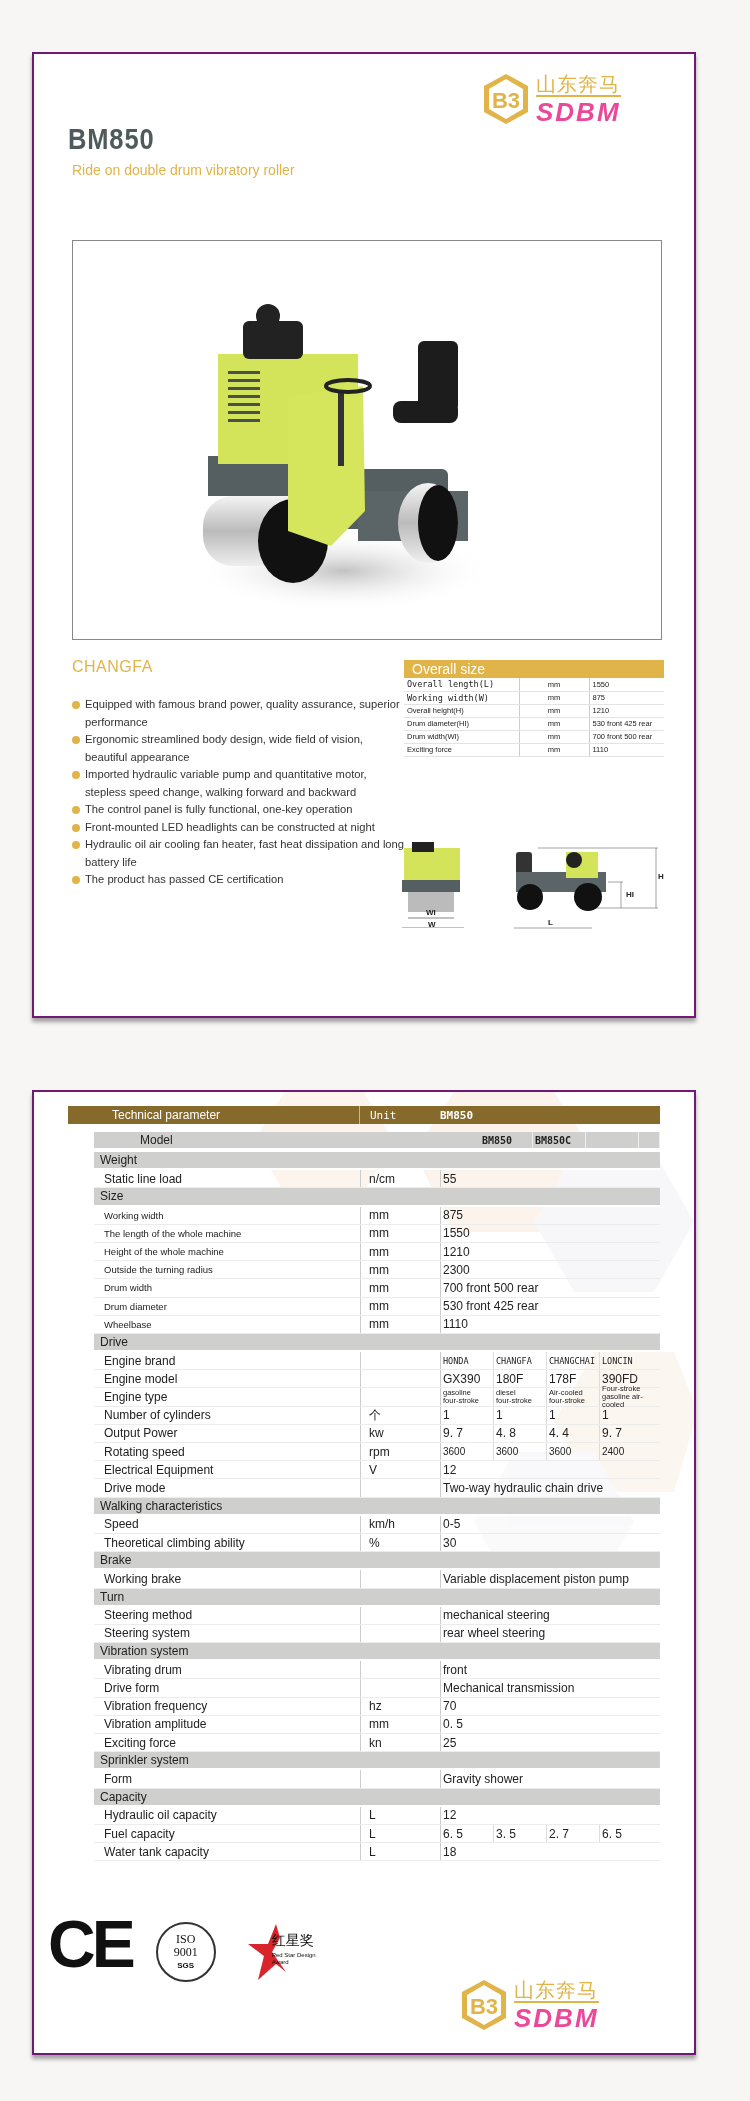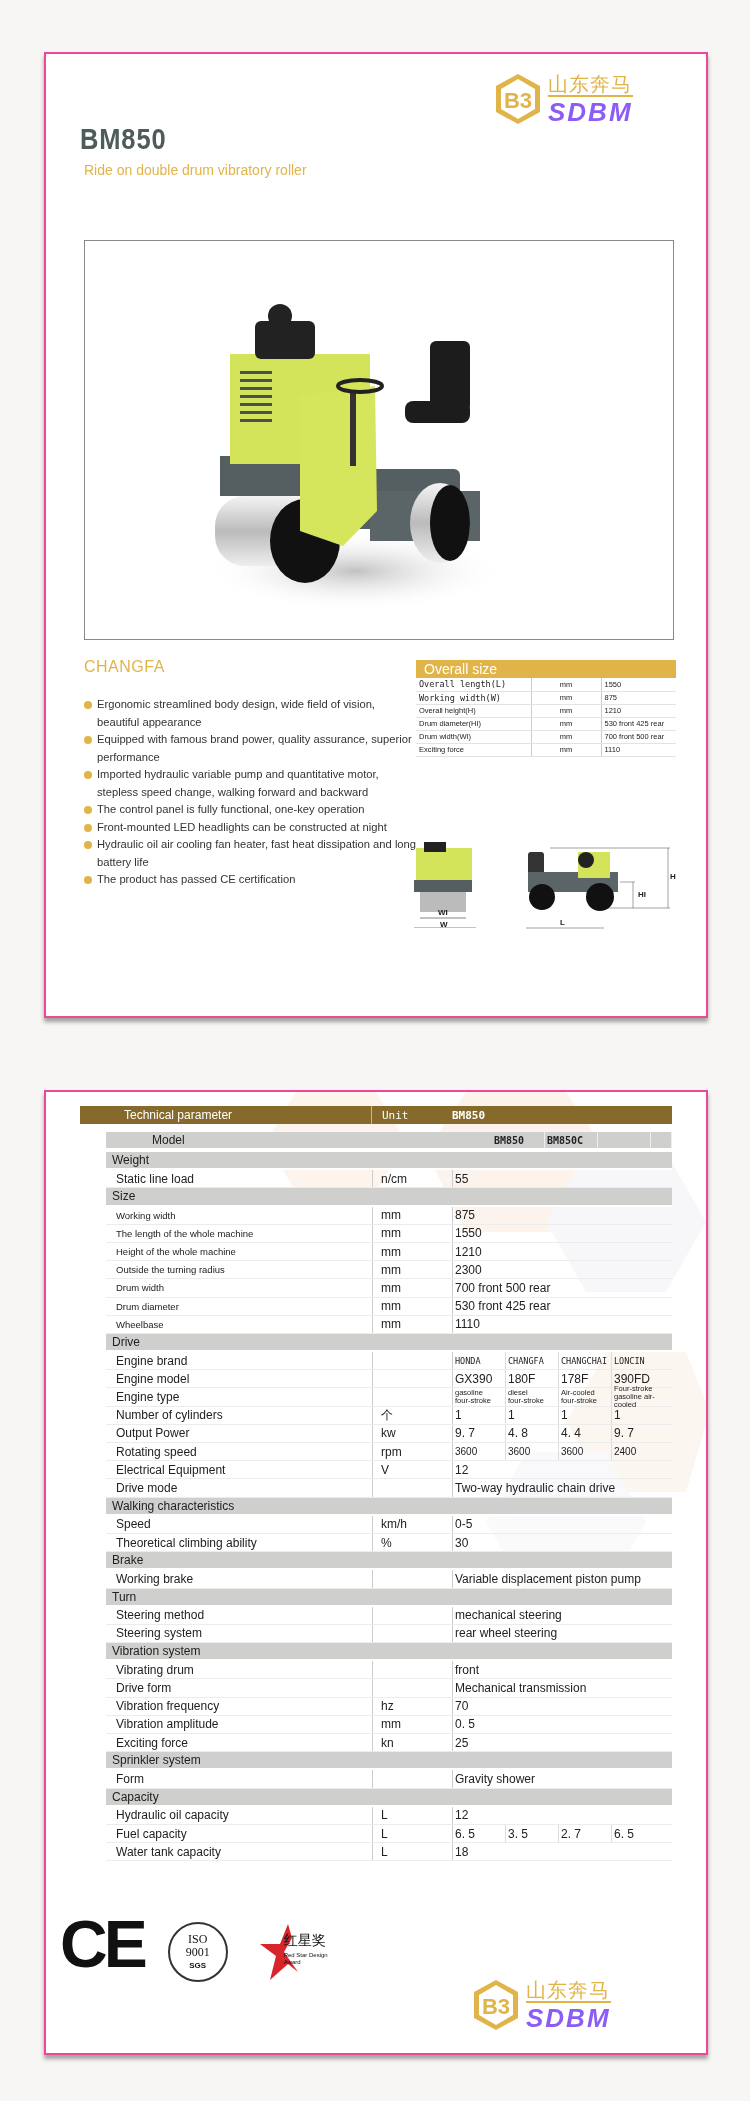--- a/index.html
+++ b/index.html
@@ -1,27 +1,27 @@
 <!DOCTYPE html>
 <html><head>
 <meta charset="utf-8">
 <style>
   * { box-sizing: border-box; margin: 0; padding: 0; }
   html, body { width: 750px; height: 2101px; background: #f7f6f5; font-family: "Liberation Sans", sans-serif; color: #333; overflow: hidden; }
-  .page { position: absolute; left: 44px; width: 664px; background: #fff; border: 2px solid #ec4899; box-shadow: 0 4px 4px rgba(0,0,0,0.35); }
+  .page { position: absolute; left: 32px; width: 664px; background: #fff; border: 2px solid #701a75; box-shadow: 0 4px 4px rgba(0,0,0,0.35); }
   #page1 { top: 52px; height: 966px; }
   #page2 { top: 1090px; height: 965px; overflow: hidden; }
 
   
   .logo { position: absolute; display: flex; align-items: center; }
   .logo .hex { width: 48px; height: 54px; position: relative; }
   .logo .hex svg { width: 100%; height: 100%; }
   .logo .words { margin-left: 6px; display: flex; flex-direction: column; line-height: 1; }
   .logo .cn { color: #e0b448; font-size: 20px; font-weight: normal; letter-spacing: 1px; border-bottom: 2px solid #e0b448; padding-bottom: 1px; font-family: "DejaVu Sans", sans-serif; }
-  .logo .en { color: #8b5cf6; font-size: 26px; font-weight: bold; font-style: italic; letter-spacing: 2px; margin-top: 2px; }
+  .logo .en { color: #ec4899; font-size: 26px; font-weight: bold; font-style: italic; letter-spacing: 2px; margin-top: 2px; }
   #logo-top { left: 448px; top: 18px; }
   #logo-bottom { left: 426px; top: 886px; }
 
   .title { position: absolute; left: 34px; top: 68px; font-size: 30px; color: #4f5a5a; font-weight: bold; letter-spacing: 1px; font-family: "Liberation Sans Narrow", "Liberation Sans", sans-serif; transform: scaleX(0.85); transform-origin: left; }
   .subtitle { position: absolute; left: 38px; top: 108px; font-size: 14px; color: #e0b448; }
 
   .photo-frame { position: absolute; left: 38px; top: 186px; width: 590px; height: 400px; border: 1px solid #888; background: #fff; }
 
   .features-title { position: absolute; left: 38px; top: 604px; font-size: 16px; color: #e0b448; letter-spacing: 0.5px; }
   .features { position: absolute; left: 38px; top: 642px; width: 335px; list-style: none; }
@@ -132,22 +132,22 @@
       <circle cx="195" cy="75" r="12" fill="#222"></circle>
       <rect x="265" y="150" width="6" height="75" fill="#333"></rect>
       <ellipse cx="275" cy="145" rx="22" ry="6" fill="none" stroke="#222" stroke-width="4"></ellipse>
       <rect x="345" y="100" width="40" height="70" rx="6" fill="#1c1c1c"></rect>
       <rect x="320" y="160" width="65" height="22" rx="8" fill="#1c1c1c"></rect>
     </svg>
   </div>
 
   <div class="features-title">CHANGFA</div>
   <ul class="features">
+    <li>Equipped with famous brand power, quality assurance, superior performance</li>
     <li>Ergonomic streamlined body design, wide field of vision, beautiful appearance</li>
-    <li>Equipped with famous brand power, quality assurance, superior performance</li>
     <li>Imported hydraulic variable pump and quantitative motor, stepless speed change, walking forward and backward</li>
     <li>The control panel is fully functional, one-key operation</li>
     <li>Front-mounted LED headlights can be constructed at night</li>
     <li>Hydraulic oil air cooling fan heater, fast heat dissipation and long battery life</li>
     <li>The product has passed CE certification</li>
   </ul>
 
   <div class="size-box">
     <div class="size-head">Overall size</div>
     <table class="size-table">

